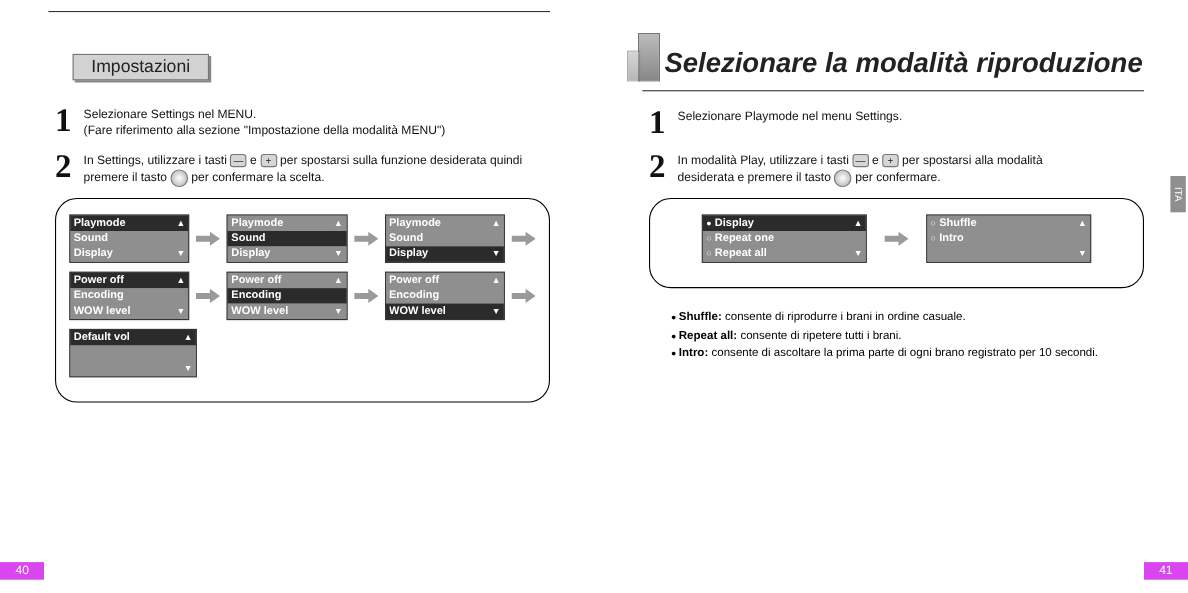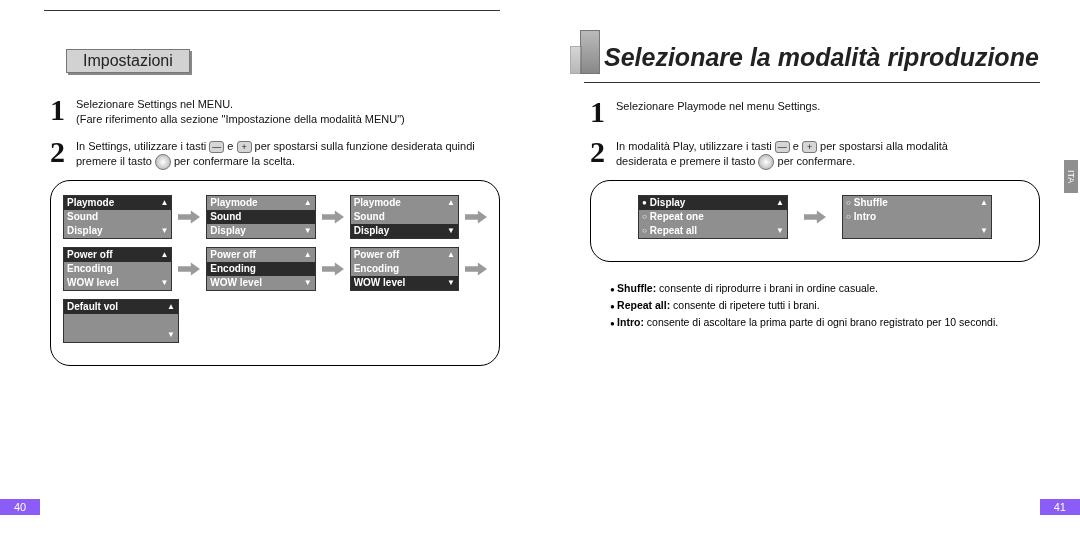--- a/index.html
+++ b/index.html
@@ -145,24 +145,24 @@
   .descs {
     margin: 18px 30px 0 60px;
     font-size: 10.5px;
     line-height: 1.6;
   }
   .descs div::before { content: "● "; font-size: 8px; }
   .descs b { font-weight: bold; }
   
   .pnum {
     position: absolute;
-    bottom: 24px;
+    bottom: 12px;
     font-size: 11px;
     color: #fff;
-    background: #8b5cf6;
+    background: #d946ef;
     padding: 2px 14px;
     margin-top: 28px;
   }
   .pnum.left { left: 0; }
   .pnum.right { right: 0; }
   
   .side-tab {
     position: absolute;
     right: 2px; top: 160px;
     background: #8f8f8f;

